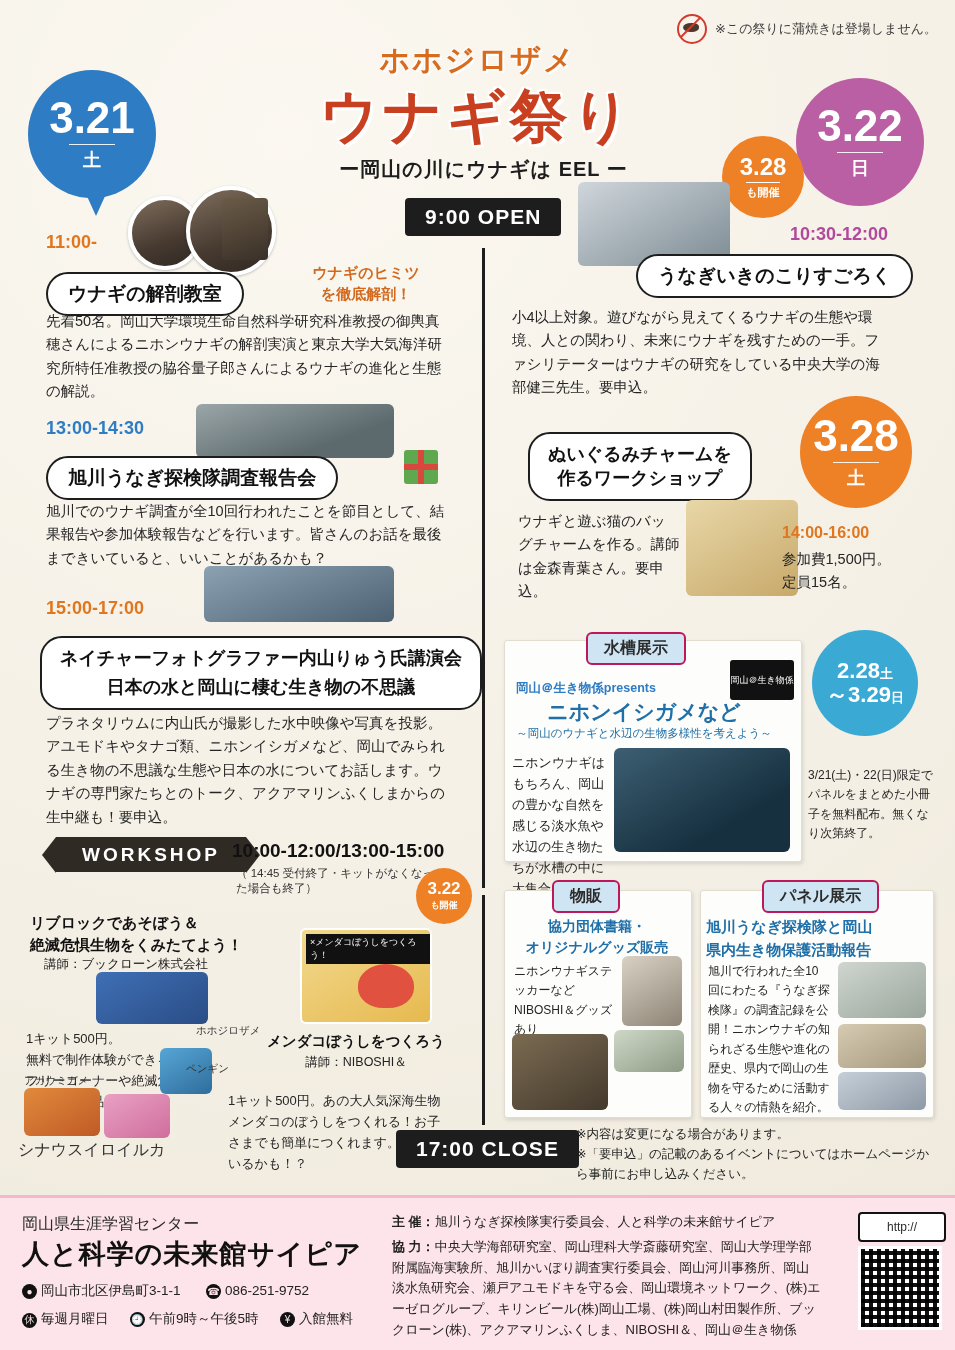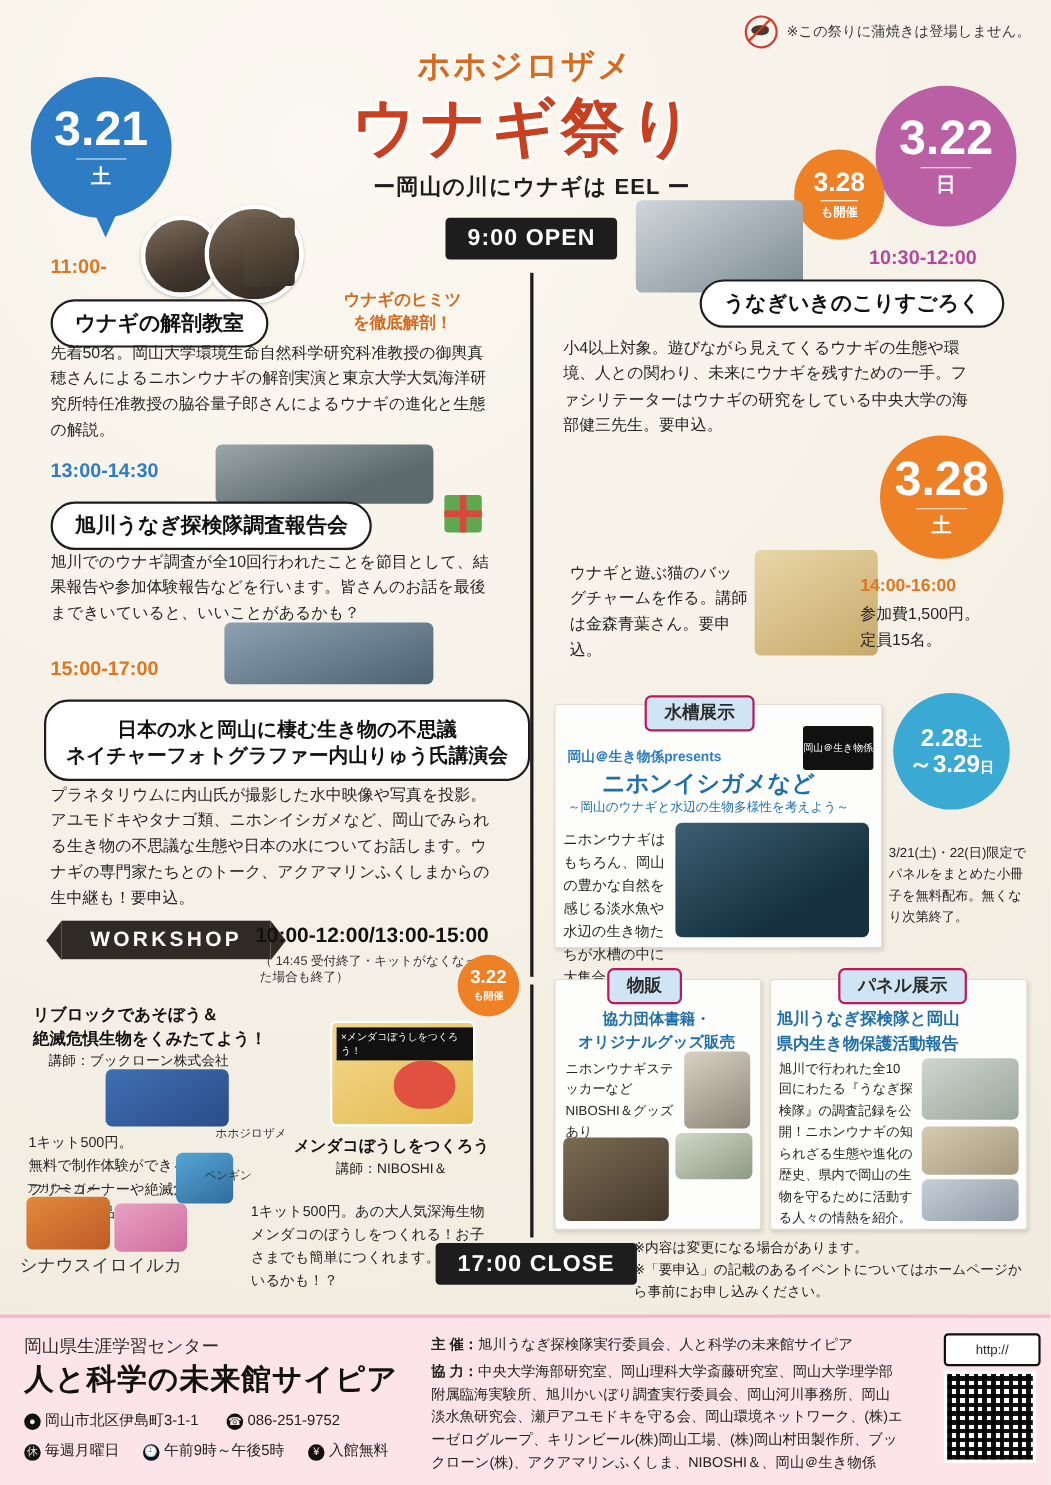--- a/index.html
+++ b/index.html
@@ -135,22 +135,22 @@
   <div class="abs" style="left:404px;top:450px;width:34px;height:34px;background:#5fa84f;border-radius:3px;">
     <div style="position:absolute;left:14px;top:0;width:6px;height:34px;background:#d8483f;"></div>
     <div style="position:absolute;left:0;top:14px;width:34px;height:6px;background:#d8483f;"></div>
   </div>
   <div class="abs body-txt" style="left:46px;top:500px;width:400px;">旭川でのウナギ調査が全10回行われたことを節目として、結果報告や参加体験報告などを行います。皆さんのお話を最後まできいていると、いいことがあるかも？</div>
 
   <div class="photo ph3 rounded" style="left:204px;top:566px;width:190px;height:56px;"></div>
   <div class="abs time-lbl c-org" style="left:46px;top:598px;">15:00-17:00</div>
   <div class="abs" style="left:40px;top:636px;">
     <span class="pill2" style="text-align:center;">
+      <span style="display:block;">ネイチャーフォトグラファー内山りゅう氏講演会</span>
       <span style="display:block;margin-top:5px;">日本の水と岡山に棲む生き物の不思議</span>
-      <span style="display:block;">ネイチャーフォトグラファー内山りゅう氏講演会</span>
     </span>
   </div>
   <div class="abs body-txt" style="left:46px;top:712px;width:406px;">プラネタリウムに内山氏が撮影した水中映像や写真を投影。アユモドキやタナゴ類、ニホンイシガメなど、岡山でみられる生き物の不思議な生態や日本の水についてお話します。ウナギの専門家たちとのトーク、アクアマリンふくしまからの生中継も！要申込。</div>
 
   <div class="abs" style="left:56px;top:844px;">
     <span class="wsbanner">WORKSHOP</span>
   </div>
   <div class="abs" style="left:232px;top:840px;font-size:19px;font-weight:bold;color:#111;">10:00-12:00/13:00-15:00</div>
   <div class="abs" style="left:236px;top:866px;font-size:11.5px;color:#333;width:210px;">（ 14:45 受付終了・キットがなくなった場合も終了）</div>
   <div class="abs circle c-orange" style="left:416px;top:868px;width:56px;height:56px;">
@@ -189,20 +189,24 @@
   <div class="abs" style="left:636px;top:254px;">
     <span class="pill">うなぎいきのこりすごろく</span>
   </div>
   <div class="abs body-txt" style="left:512px;top:306px;width:380px;">小4以上対象。遊びながら見えてくるウナギの生態や環境、人との関わり、未来にウナギを残すための一手。ファシリテーターはウナギの研究をしている中央大学の海部健三先生。要申込。</div>
 
   <div class="abs circle c-orange" style="left:800px;top:396px;width:112px;height:112px;">
     <div class="c-big-num">3.28</div>
     <div class="c-day">土</div>
   </div>
 
+  <div class="abs" style="left:528px;top:432px;">
+    <span class="pill2" style="text-align:center;white-space:pre-line;">ぬいぐるみチャームを
+作るワークショップ</span>
+  </div>
   <div class="abs body-txt" style="left:518px;top:510px;width:162px;">ウナギと遊ぶ猫のバッグチャームを作る。講師は金森青葉さん。要申込。</div>
   <div class="photo rounded" style="left:686px;top:500px;width:112px;height:96px;background:linear-gradient(150deg,#e8d7a8,#c8a96a);"></div>
   <div class="abs" style="left:782px;top:524px;font-size:16px;font-weight:bold;color:#e0761d;">14:00-16:00</div>
   <div class="abs body-txt" style="left:782px;top:548px;width:150px;white-space:pre-line;">参加費1,500円。
 定員15名。</div>
 
   <div class="tapebox" style="left:504px;top:640px;width:296px;height:220px;"></div>
   <div class="abs" style="left:586px;top:632px;">
     <span class="tabhdr">水槽展示</span>
   </div>

